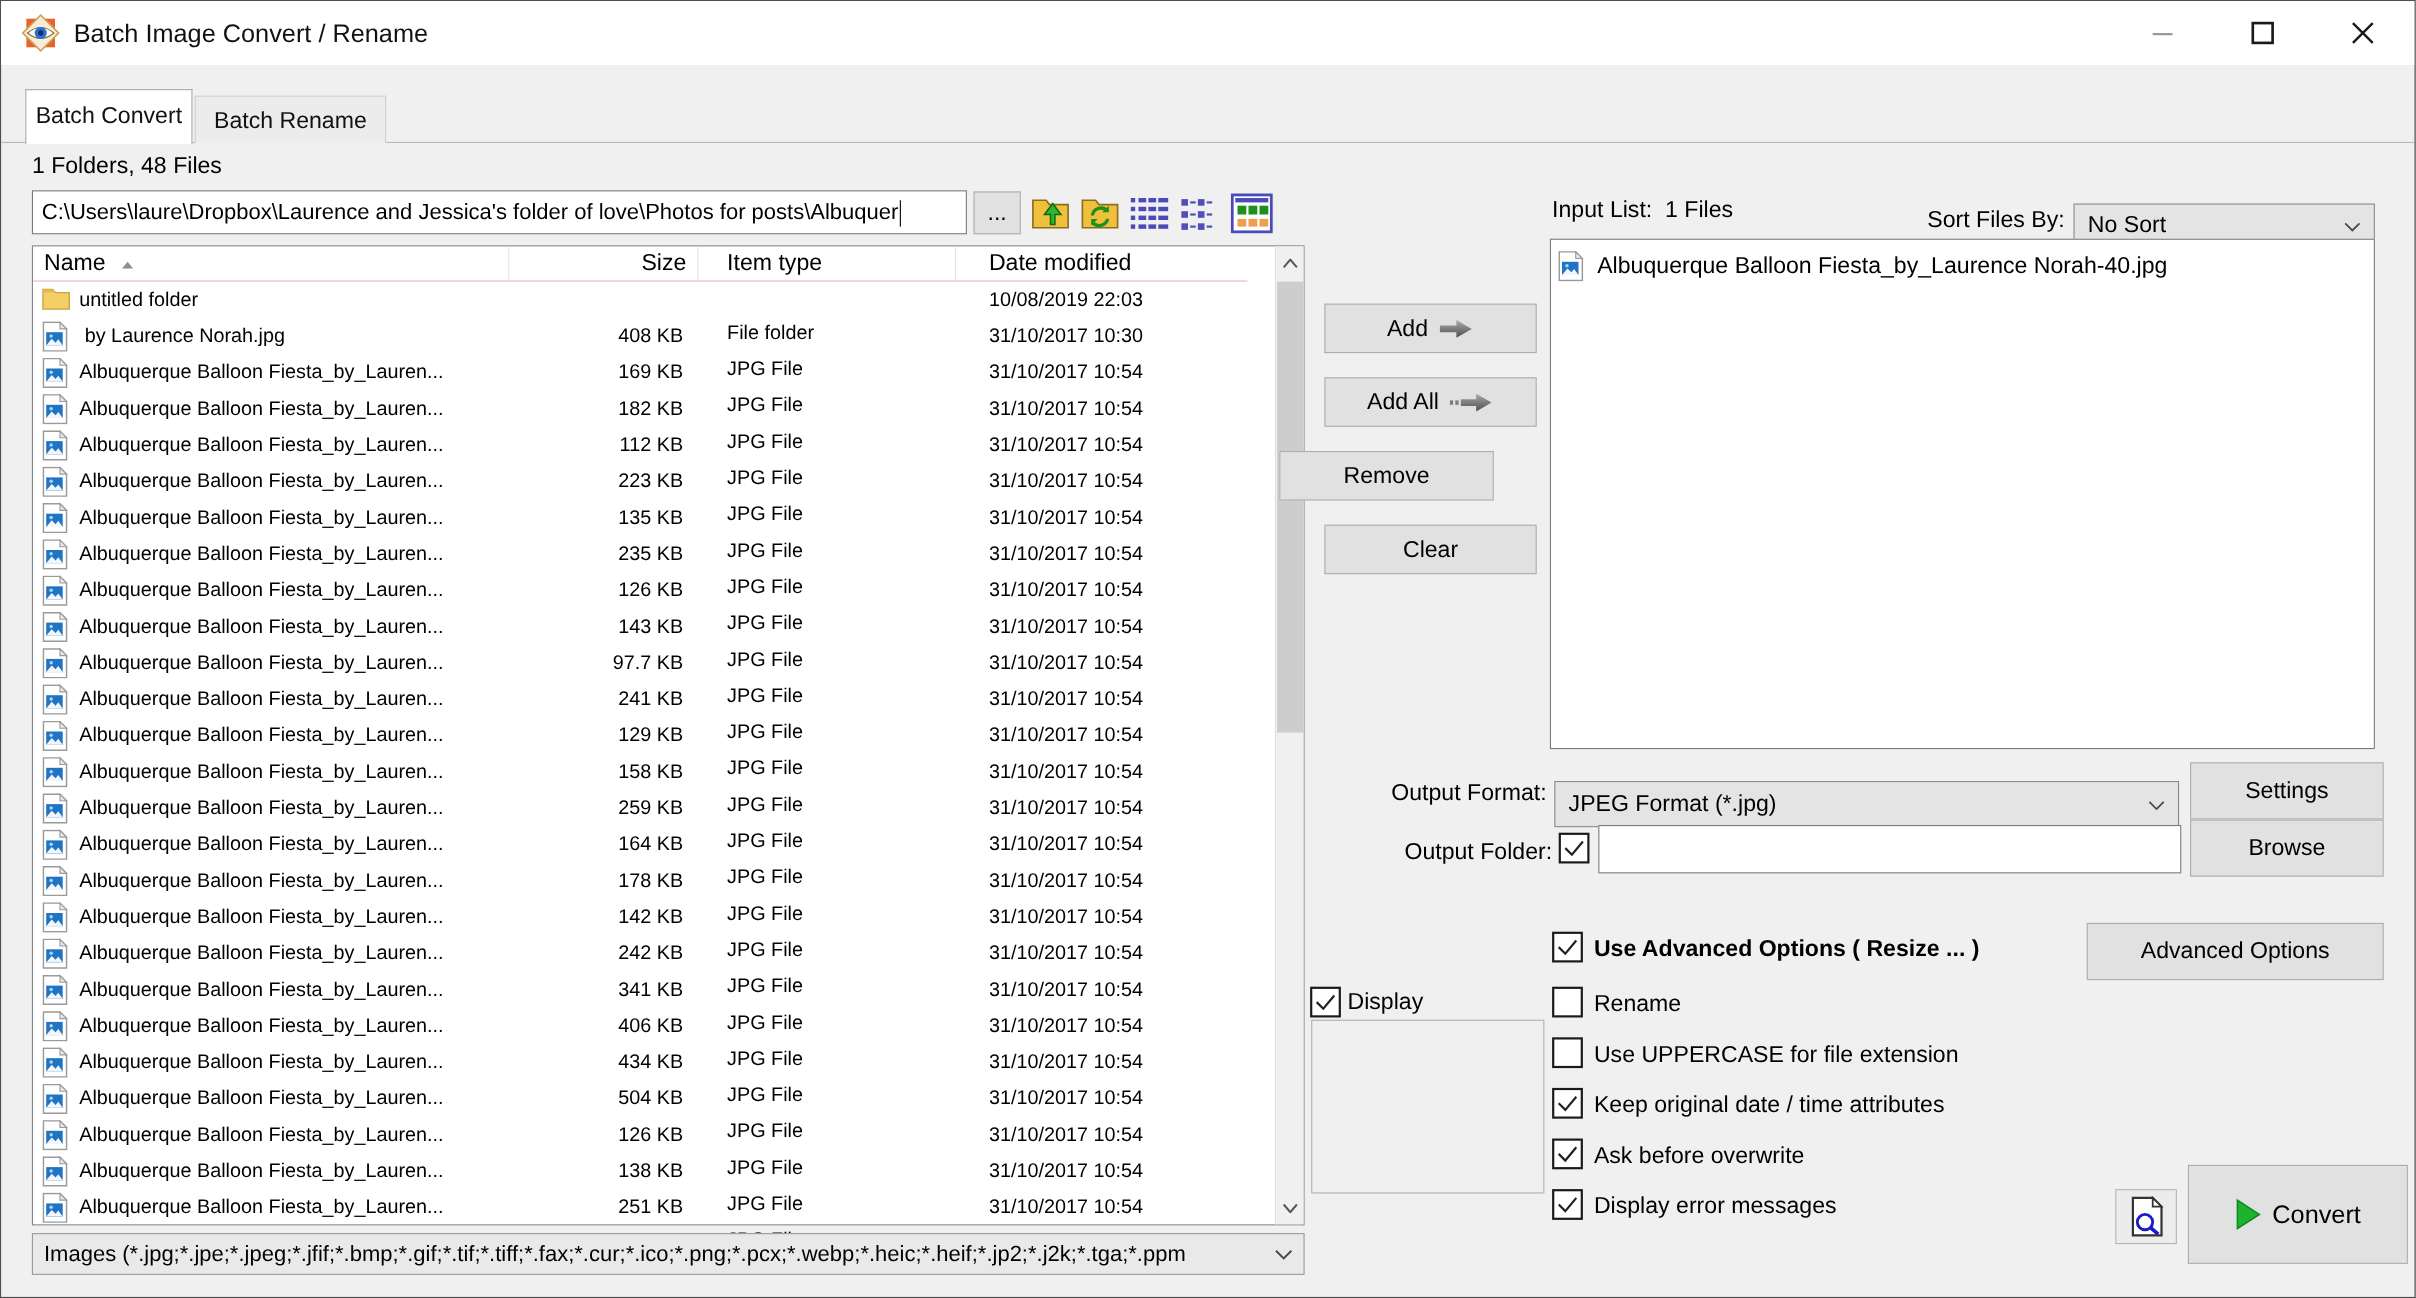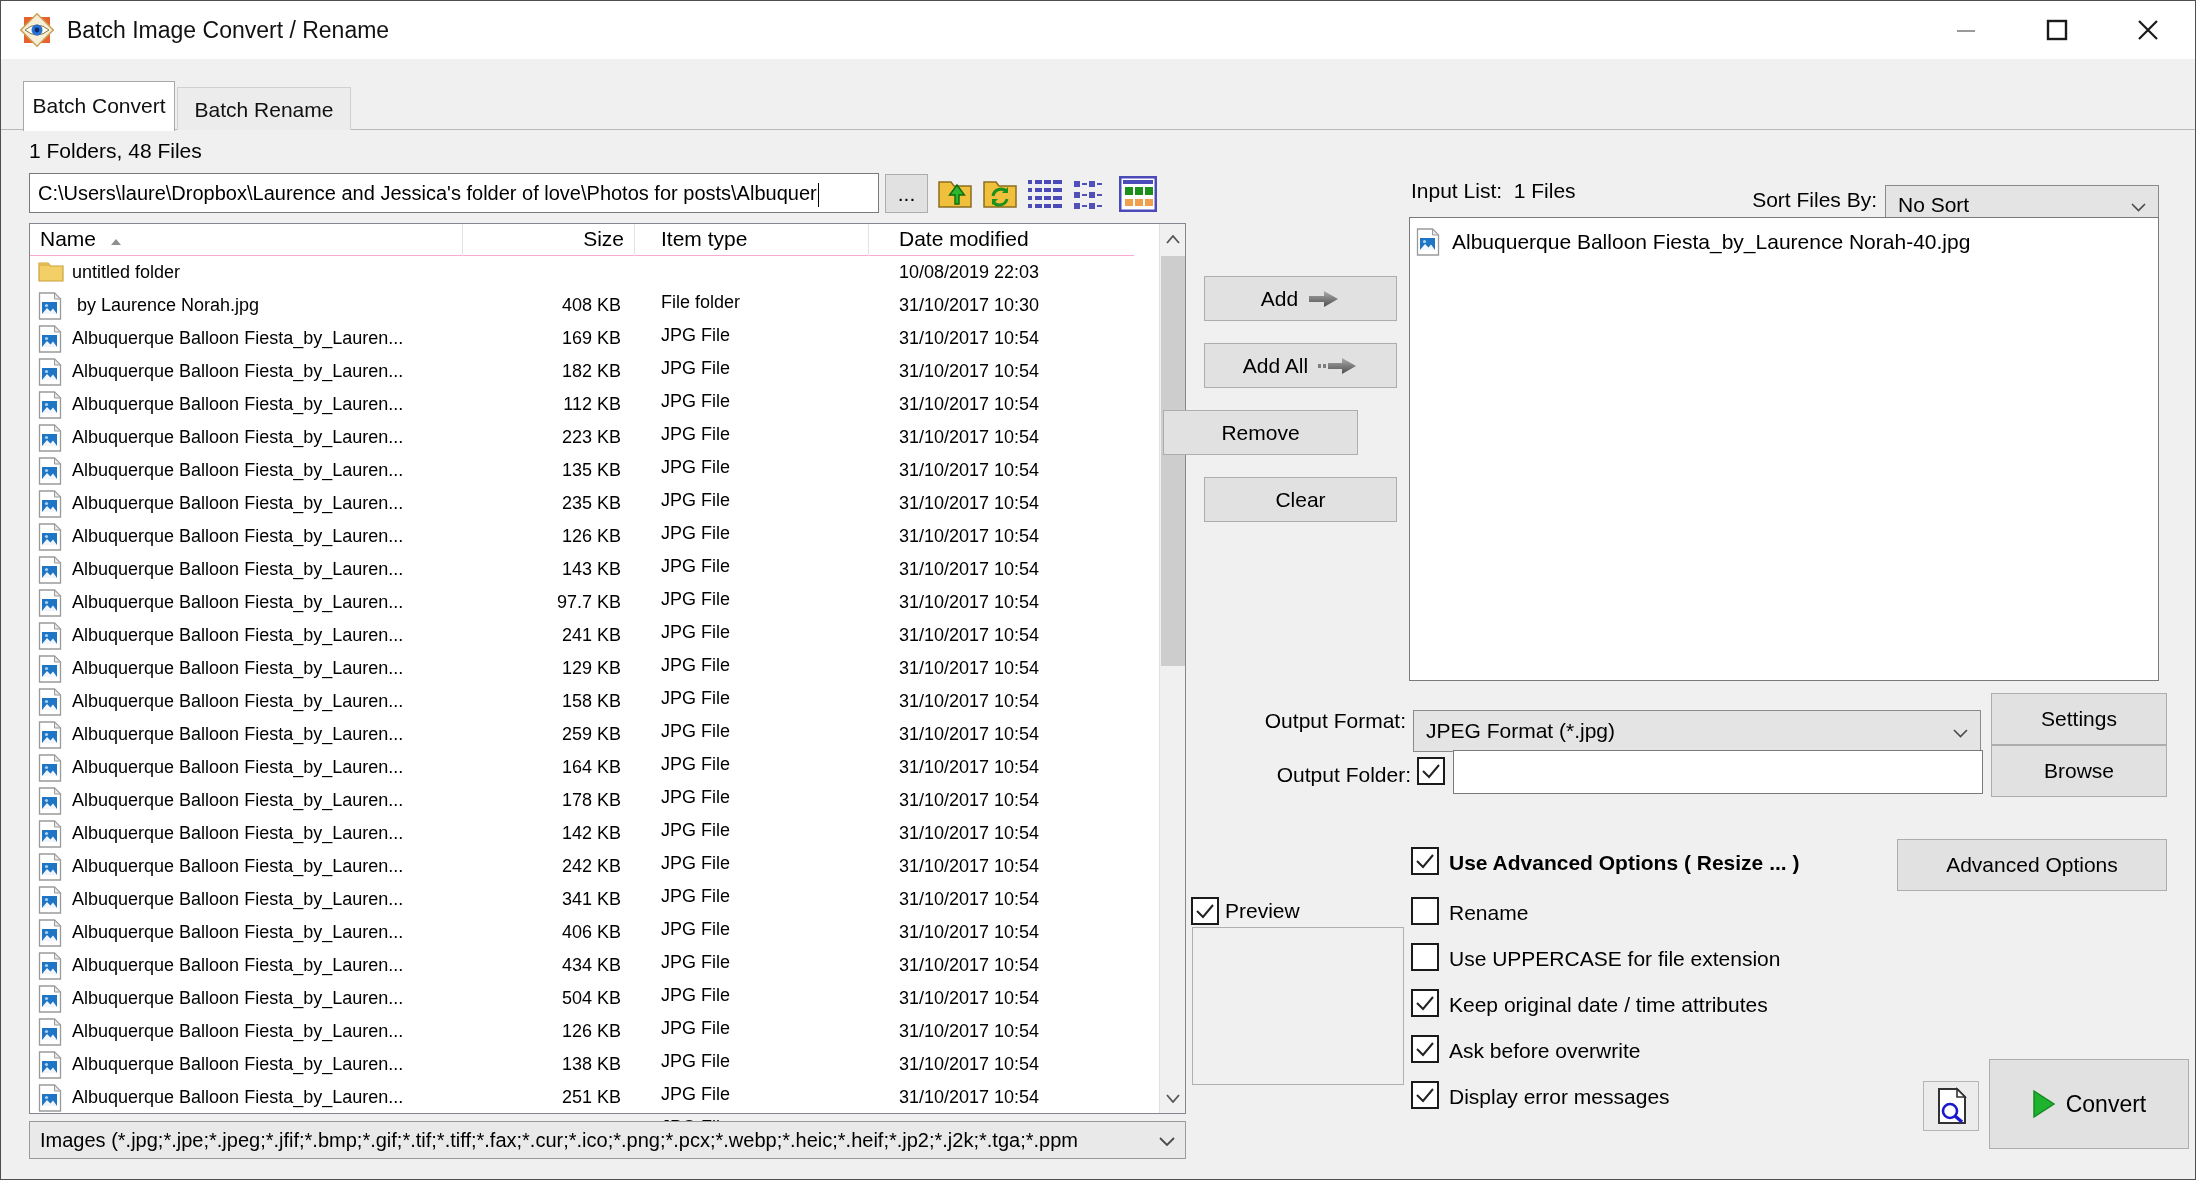--- a/index.html
+++ b/index.html
@@ -401,21 +401,21 @@
       </svg>
   </div>
   <div class="btn" style="left:1162px;top:409px;width:195px;height:45px;">Remove</div>
   <div class="btn" style="left:1203px;top:476px;width:193px;height:45px;">Clear</div>
 
   <div class="checkbox" style="left:1190px;top:896px;">
     <svg width="20" height="16" viewBox="0 0 20 16">
         <polyline points="2,8 8,14 18,2" fill="none" stroke="#222" stroke-width="2"></polyline>
       </svg>
   </div>
-  <div class="lbl" style="left:1224px;top:898px;">Preview</div>
+  <div class="lbl" style="left:1224px;top:898px;">Display</div>
   <div class="abs" style="left:1191px;top:926px;width:212px;height:158px;background:#f0f0f0;border:1px solid #b0b0b0;"></div>
 
   <div class="lbl" style="left:1410px;top:178px;">Input List:  1 Files</div>
   <div class="lbl" style="left:1690px;top:187px;width:186px;text-align:right;">Sort Files By:</div>
   <div class="combo" style="left:1884px;top:172px;width:274px;height:40px;">
     <span>No Sort</span>
     <span class="chev"><svg width="15" height="9" viewBox="0 0 15 9">
           <polyline points="1,1 7.5,7.5 14,1" fill="none" stroke="#4a4a4a" stroke-width="1.6"></polyline>
         </svg></span>
   </div>

